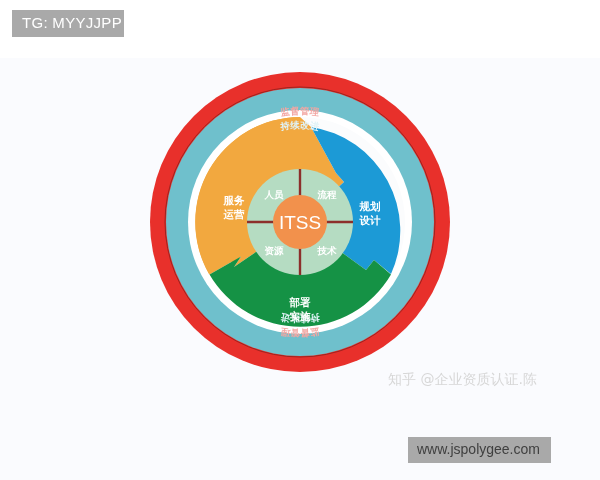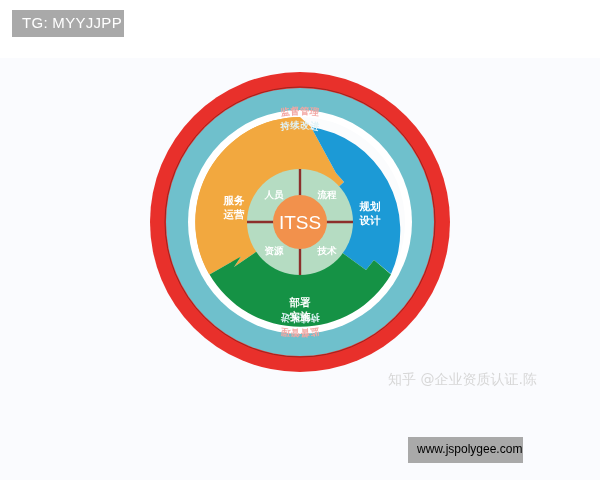--- a/index.html
+++ b/index.html
@@ -39,24 +39,24 @@
     font-size: 15px;
     line-height: 18px;
     letter-spacing: 0.3px;
     white-space: nowrap;
   }
   
   .url-badge {
     position: absolute;
     left: 408px;
     top: 437px;
-    padding: 4px 1px 5px 9px;
+    padding: 4px 11px 5px 9px;
     background: #a9a9a9;
-    color: #000000;
-    font-size: 12px;
+    color: #404040;
+    font-size: 14px;
     line-height: 17px;
     white-space: nowrap;
   }
   
   .watermark {
     position: absolute;
     left: 388px;
     top: 370px;
     color: #d7d7d7;
     font-size: 14px;

